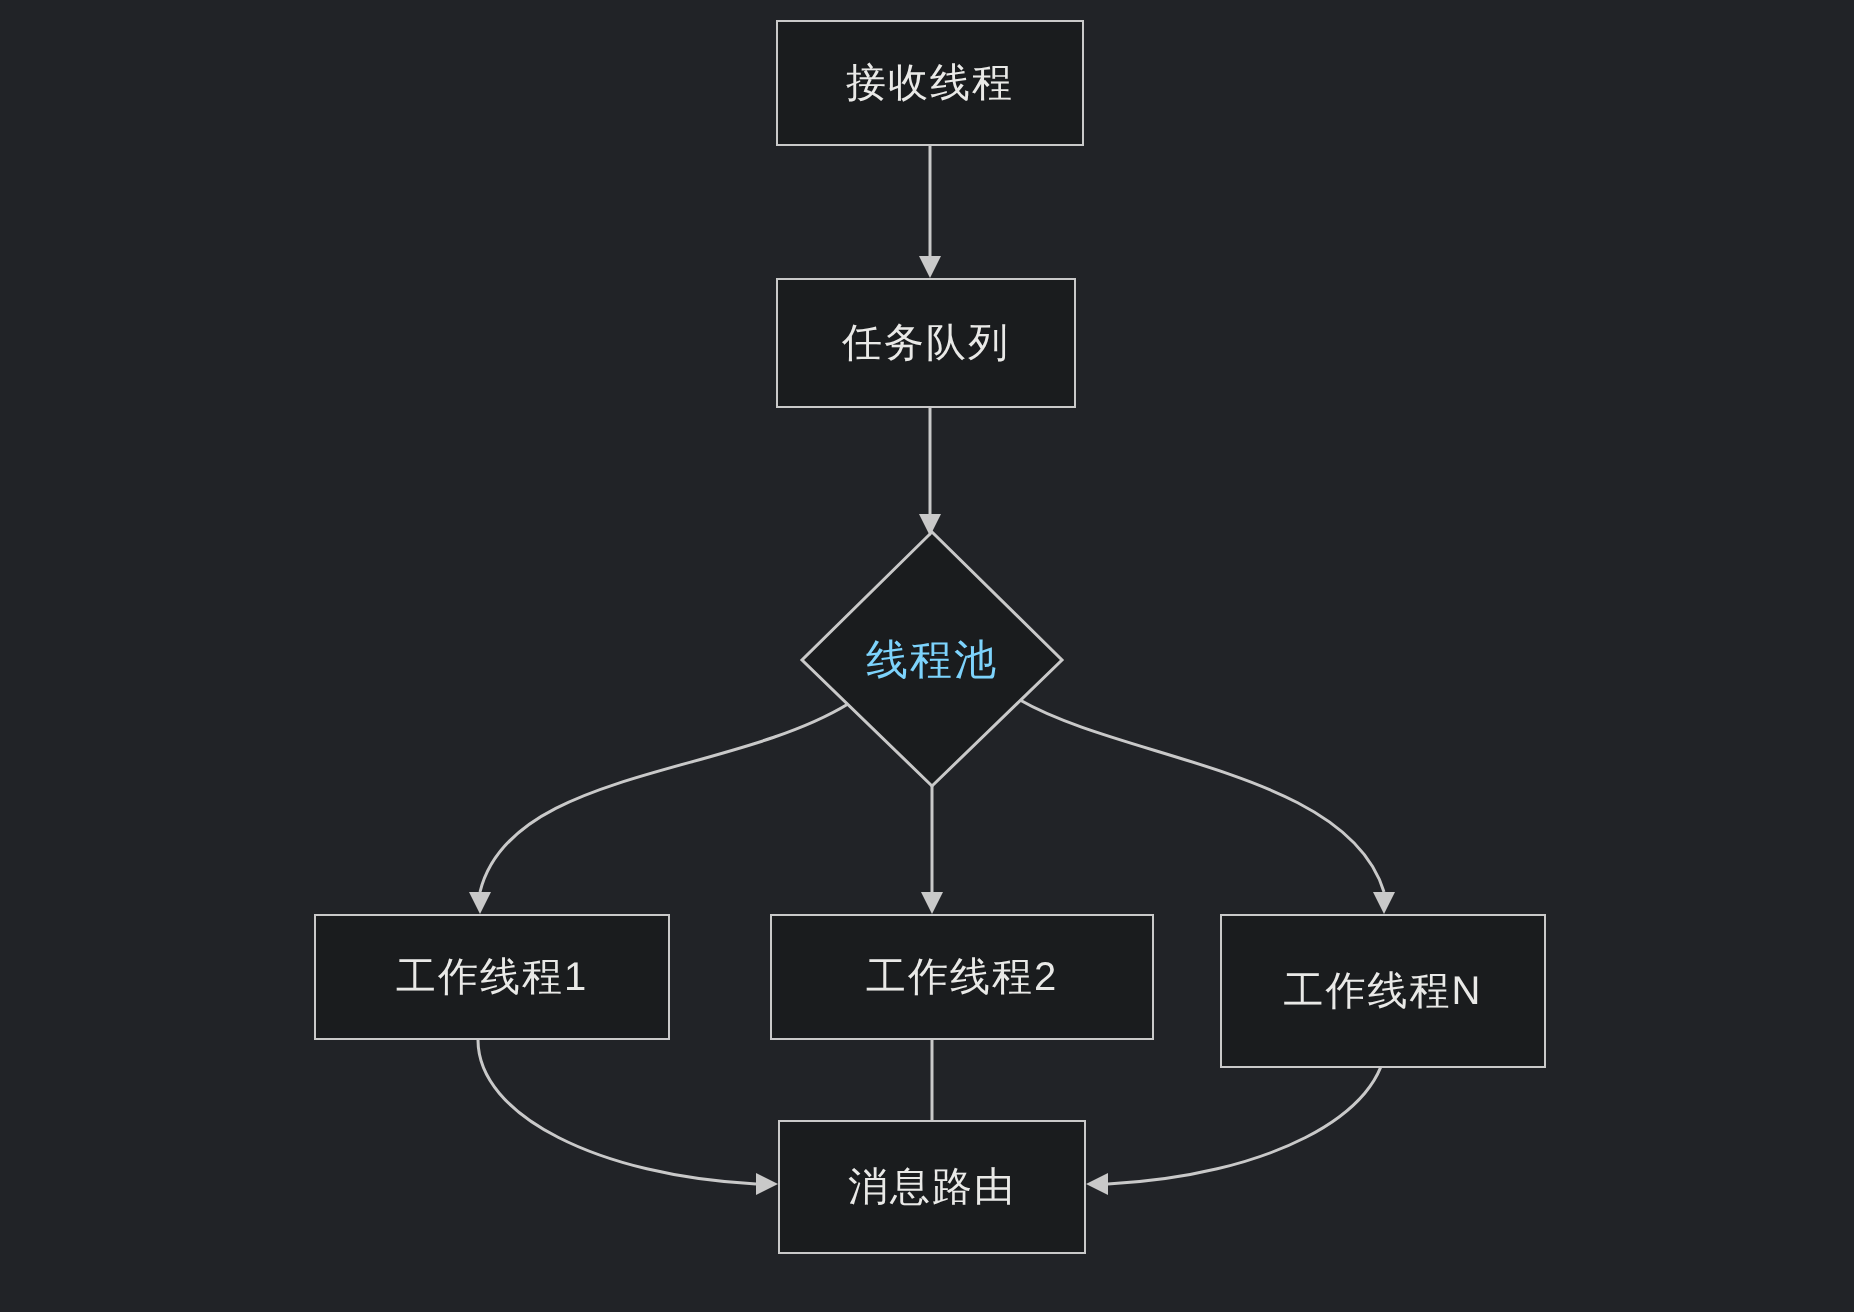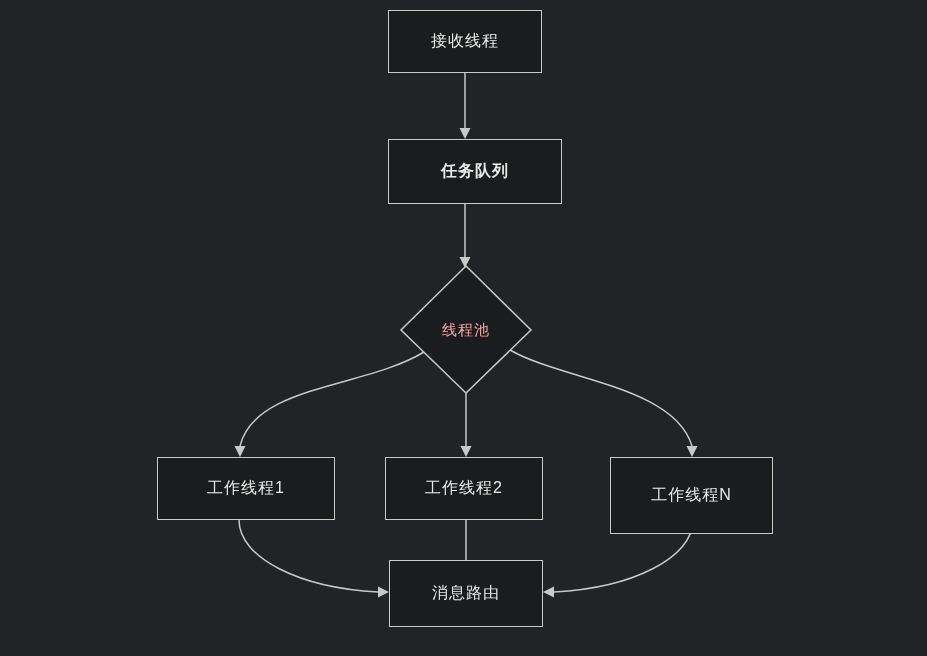--- a/index.html
+++ b/index.html
@@ -14,37 +14,37 @@
   .edge { fill: none; stroke-width: 1.5; }
   .arrowhead { stroke: none; }
   .node-shape { fill: #1a1c1e; stroke-width: 1.5; }
   .node {
     position: absolute;
     box-sizing: border-box;
     background: #1a1c1e;
     border: 1.5px solid #c9c9c9;
     display: flex; align-items: center; justify-content: center;
     color: #e9e9e7;
-    font-size: 16px;
+    font-size: 20px;
     letter-spacing: 1px;
   }
   .diamond-label {
     position: absolute;
     box-sizing: border-box;
     display: flex; align-items: center; justify-content: center;
-    color: #fca5a5;
-    font-size: 15px;
+    color: #7dd3fc;
+    font-size: 21px;
     letter-spacing: 1px;
     background: transparent; border: none;
   }
   #n-receive { left: 388px; top: 10px;  width: 154px; height: 63px; }
-  #n-queue   { left: 388px; top: 139px; width: 174px; height: 65px; font-weight: bold; }
+  #n-queue   { left: 388px; top: 139px; width: 150px; height: 65px; }
   #n-pool    { left: 402px; top: 310px; width: 128px; height: 40px; }
   #n-w1      { left: 157px; top: 457px; width: 178px; height: 63px; }
-  #n-w2      { left: 385px; top: 457px; width: 158px; height: 63px; }
+  #n-w2      { left: 385px; top: 457px; width: 192px; height: 63px; }
   #n-wn      { left: 610px; top: 457px; width: 163px; height: 77px; }
   #n-router  { left: 389px; top: 560px; width: 154px; height: 67px; }
 </style>
 </head>
 <body>
 
 <div class="stage">
 
   <svg class="edges-layer" width="927" height="656" viewBox="0 0 927 656">
 

